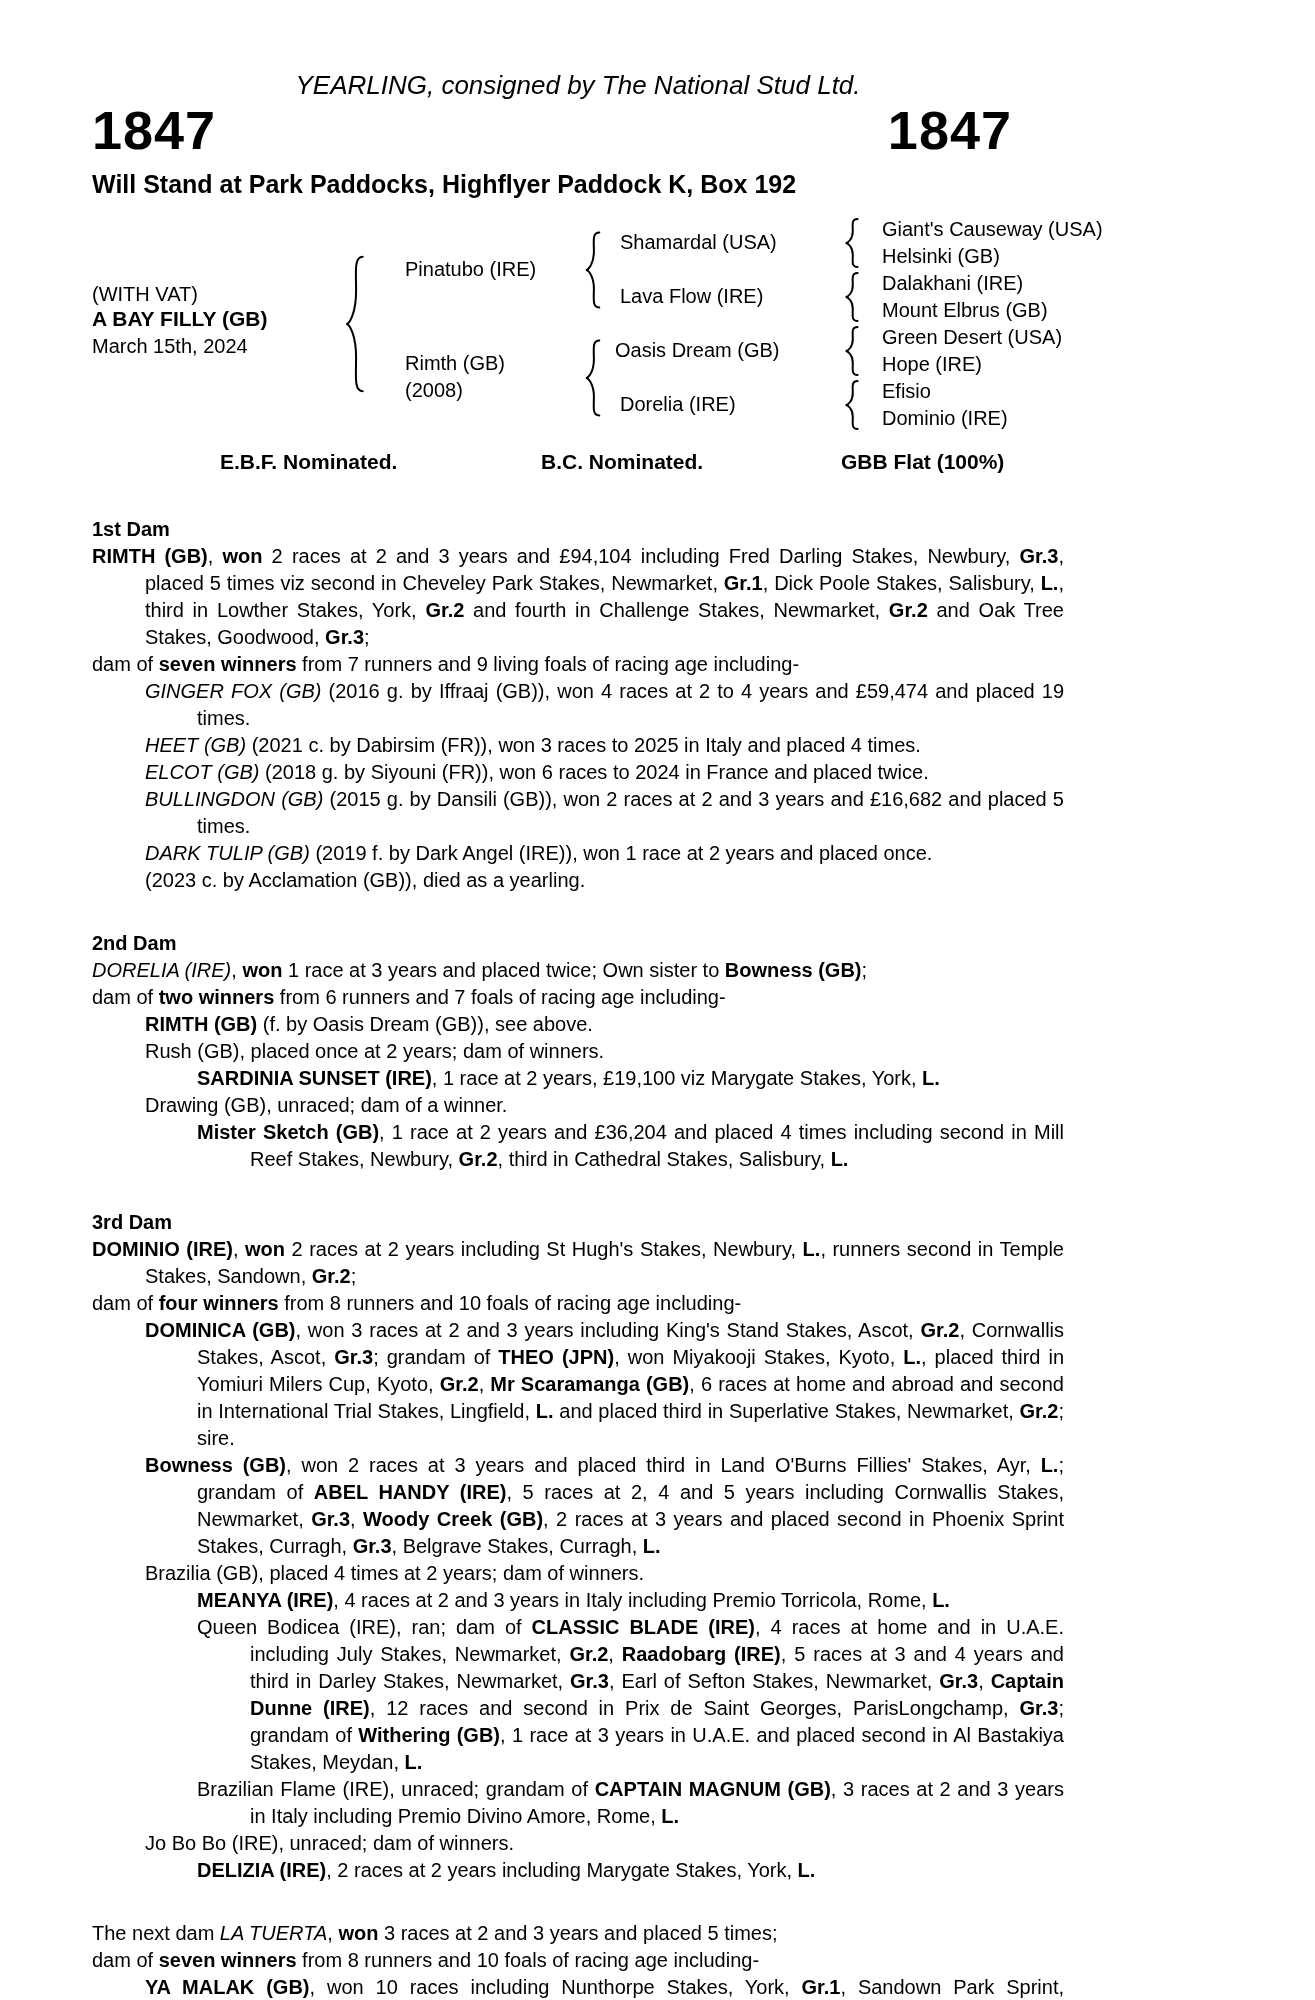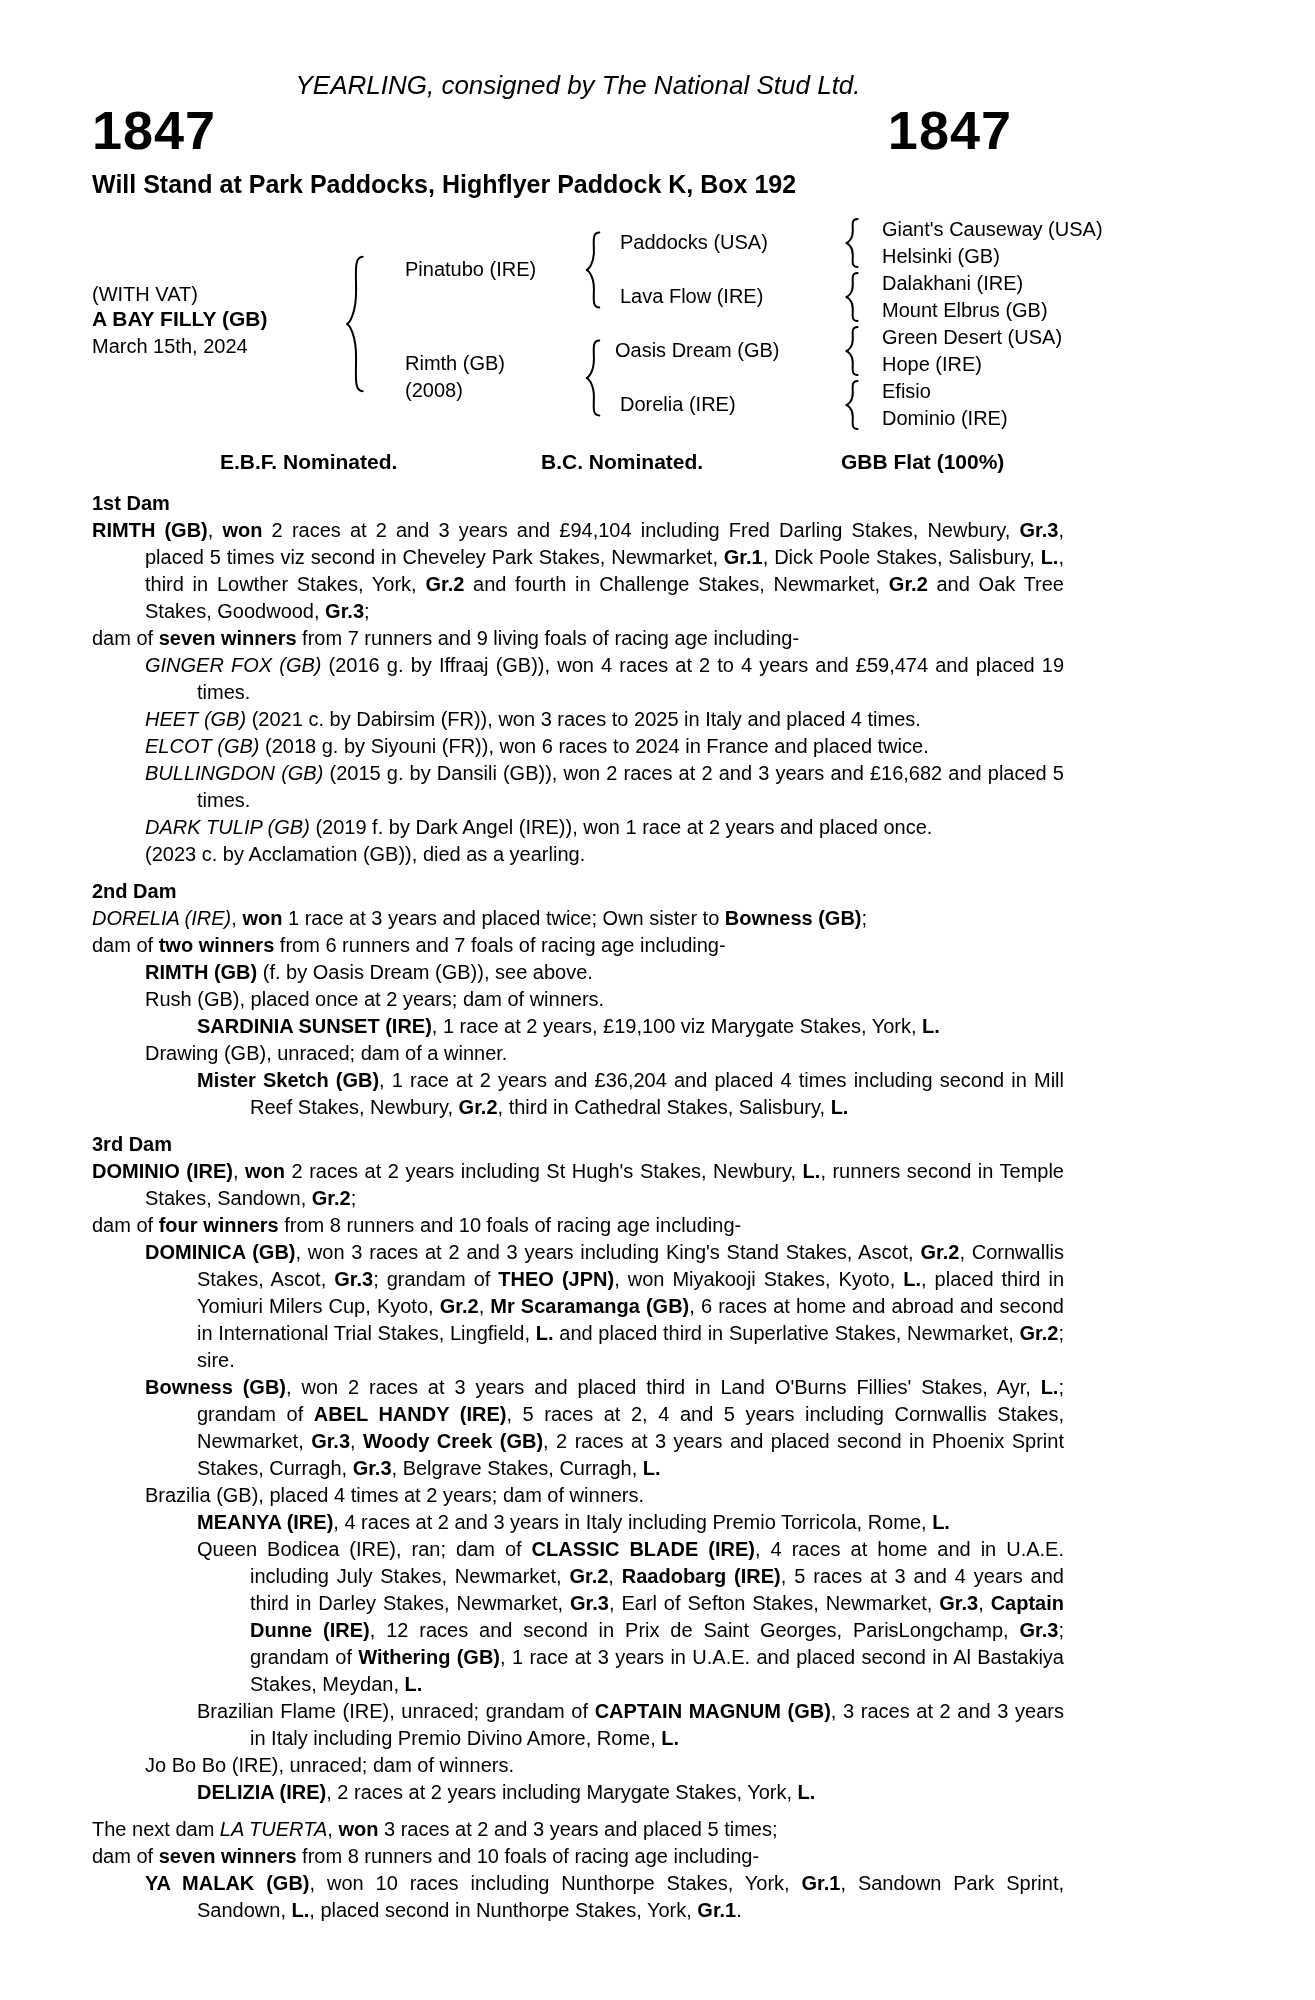--- a/index.html
+++ b/index.html
@@ -20,21 +20,21 @@
 
   .pedigree { position:relative; height:224px; margin-top:14px; font-size:20px; }
   .ped { position:absolute; white-space:nowrap; line-height:24px; }
   .subject-name { font-weight:bold; font-size:21px; }
   .brace-svg { position:absolute; }
 
   .noms { position:relative; height:30px; margin-top:14px; }
   .nom { position:absolute; font-size:21px; font-weight:bold; white-space:nowrap; }
 
   .sections { margin-top:0; }
-  .section { margin-top:10px; }
+  .section { margin-top:36px; }
   .sec-heading { font-size:20px; font-weight:bold; line-height:27px; }
   .para { font-size:20px; line-height:27px; text-align:justify; }
   .para i { font-style:italic; }
   .para b { font-weight:bold; }
 </style>
 </head>
 <body>
 
 <div class="page">
 
@@ -50,21 +50,21 @@
   <div class="pedigree">
 
     <div class="ped" style="left:0; top:70px;">(WITH VAT)</div>
     <div class="ped subject-name" style="left:0; top:95px;">A BAY FILLY (GB)</div>
     <div class="ped" style="left:0; top:122px;">March 15th, 2024</div>
 
     <div class="ped" style="left:313px; top:45px;">Pinatubo (IRE)</div>
     <div class="ped" style="left:313px; top:139px;">Rimth (GB)</div>
     <div class="ped" style="left:313px; top:166px;">(2008)</div>
 
-    <div class="ped" style="left:528px; top:18px;">Paddocks (USA)</div>
+    <div class="ped" style="left:528px; top:18px;">Shamardal (USA)</div>
     <div class="ped" style="left:528px; top:72px;">Lava Flow (IRE)</div>
     <div class="ped" style="left:523px; top:126px;">Oasis Dream (GB)</div>
     <div class="ped" style="left:528px; top:180px;">Dorelia (IRE)</div>
 
     <div class="ped" style="left:790px; top:5px;">Giant's Causeway (USA)</div>
     <div class="ped" style="left:790px; top:32px;">Helsinki (GB)</div>
     <div class="ped" style="left:790px; top:59px;">Dalakhani (IRE)</div>
     <div class="ped" style="left:790px; top:86px;">Mount Elbrus (GB)</div>
     <div class="ped" style="left:790px; top:113px;">Green Desert (USA)</div>
     <div class="ped" style="left:790px; top:140px;">Hope (IRE)</div>

